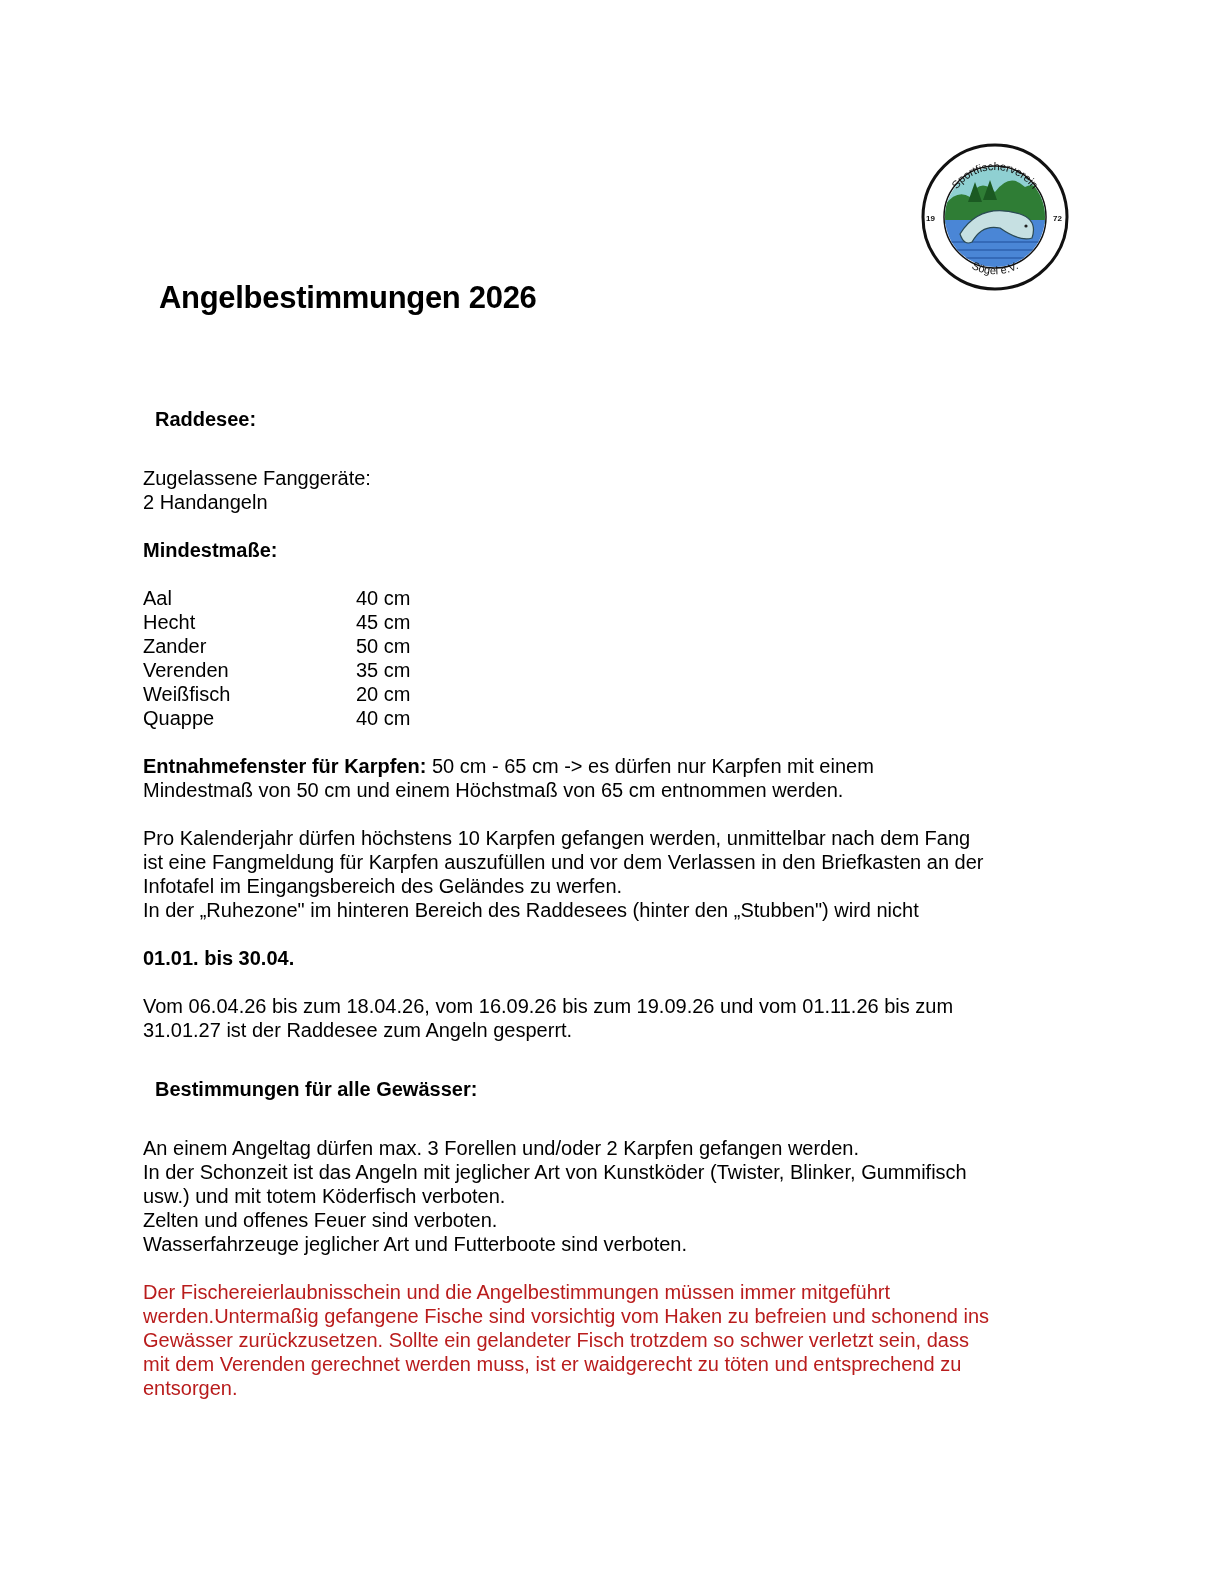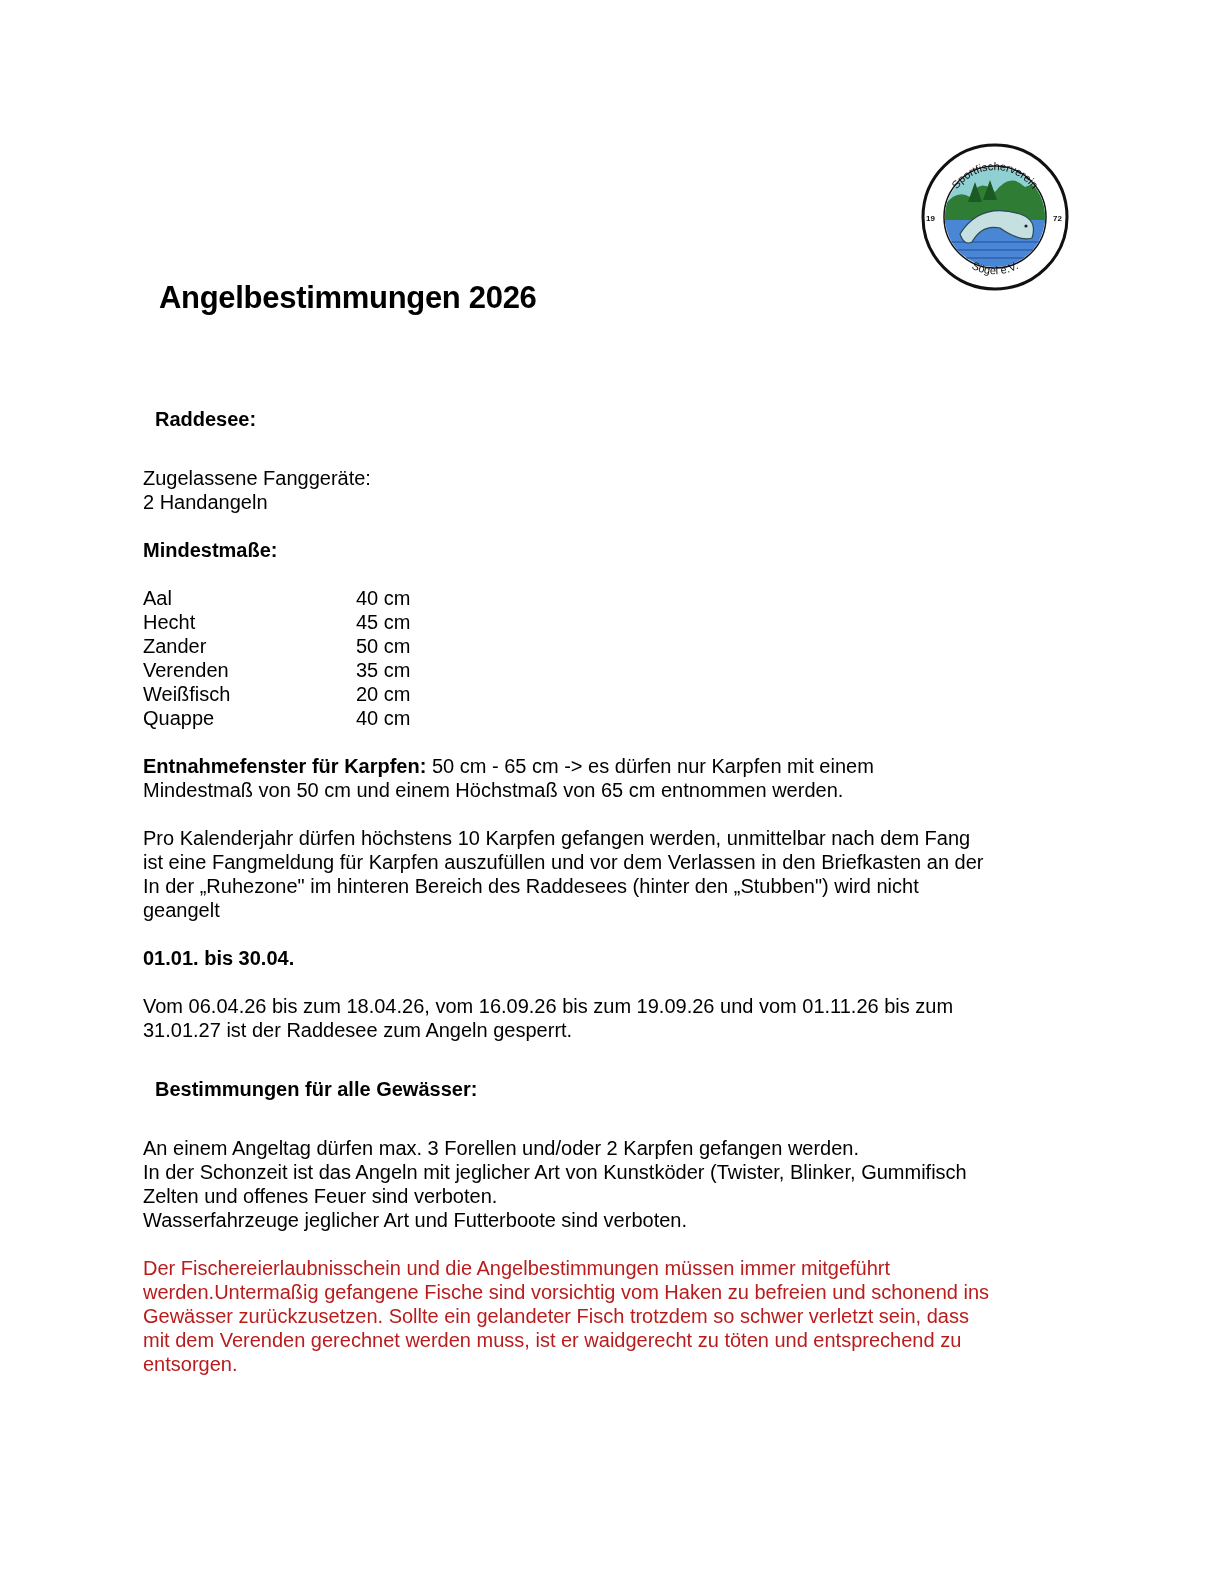--- a/index.html
+++ b/index.html
@@ -135,40 +135,41 @@
 
     <p>
       <span class="b">Entnahmefenster für Karpfen:</span><span> 50 cm - 65 cm -&gt; es dürfen nur Karpfen mit einem</span>
     </p>
     <p>Mindestmaß von 50 cm und einem Höchstmaß von 65 cm entnommen werden.</p>
     <div class="gap"></div>
 
     <div>
       <span class="line">Pro Kalenderjahr dürfen höchstens 10 Karpfen gefangen werden, unmittelbar nach dem Fang</span>
       <span class="line">ist eine Fangmeldung für Karpfen auszufüllen und vor dem Verlassen in den Briefkasten an der</span>
+      <span class="line">Infotafel im Eingangsbereich des Geländes zu werfen.</span>
       <span class="line">In der „Ruhezone" im hinteren Bereich des Raddesees (hinter den „Stubben") wird nicht</span>
-      <span class="line">geangelt</span>
     </div>
     <div class="gap"></div>
 
     <p class="b">01.01. bis 30.04.</p>
     <div class="gap"></div>
 
     <div>
       <span class="line">Vom 06.04.26 bis zum 18.04.26, vom 16.09.26 bis zum 19.09.26 und vom 01.11.26 bis zum</span>
       <span class="line">31.01.27 ist der Raddesee zum Angeln gesperrt.</span>
     </div>
     <div style="height:18px"></div>
 
     <h2>Bestimmungen für alle Gewässer:</h2>
     <div class="gap-h2"></div>
 
     <div>
       <span class="line">An einem Angeltag dürfen max. 3 Forellen und/oder 2 Karpfen gefangen werden.</span>
       <span class="line">In der Schonzeit ist das Angeln mit jeglicher Art von Kunstköder (Twister, Blinker, Gummifisch</span>
+      <span class="line">usw.) und mit totem Köderfisch verboten.</span>
       <span class="line">Zelten und offenes Feuer sind verboten.</span>
       <span class="line">Wasserfahrzeuge jeglicher Art und Futterboote sind verboten.</span>
     </div>
     <div class="gap"></div>
 
     <div class="gray">
       <span class="line">Der Fischereierlaubnisschein und die Angelbestimmungen müssen immer mitgeführt</span>
       <span class="line">werden.Untermaßig gefangene Fische sind vorsichtig vom Haken zu befreien und schonend ins</span>
       <span class="line">Gewässer zurückzusetzen. Sollte ein gelandeter Fisch trotzdem so schwer verletzt sein, dass</span>
       <span class="line">mit dem Verenden gerechnet werden muss, ist er waidgerecht zu töten und entsprechend zu</span>

